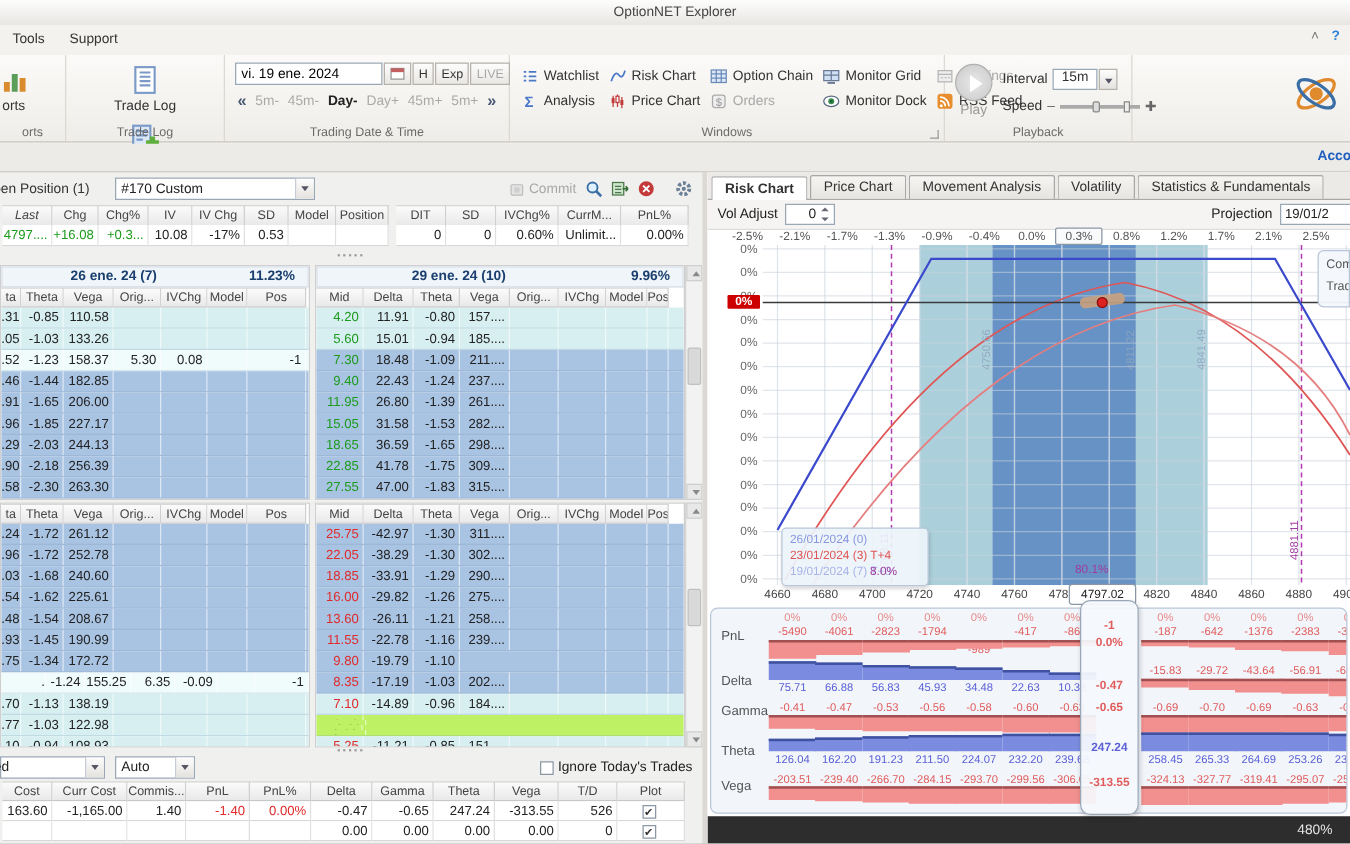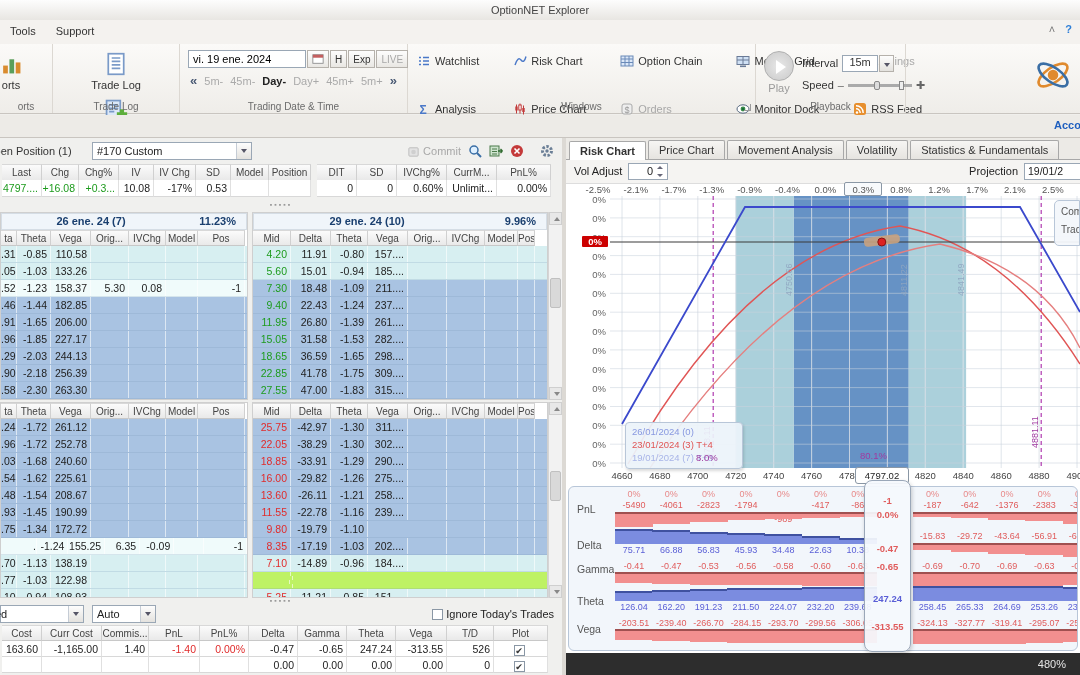--- a/index.html
+++ b/index.html
@@ -20,21 +20,21 @@
   .bigbtn .ico{height:30px;display:flex;align-items:center;}
   .smallbtn{display:flex;align-items:center;font-size:11px;color:#333;padding:1px 3px;white-space:nowrap;}
   .smallbtn .ico{margin-right:4px;display:inline-flex;}
   .disabled{color:#a8a8a8 !important;}
   .datefield{display:flex;align-items:center;height:18px;}
   .dateinput{width:118px;height:18px;background:#fff;border:1px solid #9aa7b5;font-size:11px;padding:0 4px;line-height:16px;}
   .tinybtn{height:18px;border:1px solid #b5b1ab;background:linear-gradient(#fdfdfd,#e9e7e3);font-size:10px;padding:0 4px;margin-left:1px;display:inline-flex;align-items:center;color:#333;}
   .navrow{font-size:11px;color:#aaa;margin-top:5px;display:flex;align-items:center;justify-content:center;gap:7px;}
   .navrow .on{color:#222;font-weight:bold;}
   .navrow .arr{color:#4a5a74;font-weight:bold;font-size:13px;}
-  .wingrid{display:grid;grid-template-rows:20px 20px;grid-auto-flow:column;column-gap:2px;padding:4px 4px 0 6px;gap:28px;}
+  .wingrid{display:grid;grid-template-rows:20px 20px;grid-auto-flow:column;column-gap:2px;padding:4px 4px 0 6px;}
   .playcol{display:flex;align-items:flex-start;padding:4px 4px 0 8px;gap:8px;}
   .playbtn{width:46px;text-align:center;font-size:11px;color:#9a9a9a;}
   .playcirc{width:30px;height:30px;border-radius:50%;background:radial-gradient(#e8e8e8,#c9c9c9);border:1px solid #b0b0b0;margin:0 auto 1px;position:relative;}
   .playcirc:after{content:"";position:absolute;left:11px;top:8px;border-left:10px solid #fff;border-top:7px solid transparent;border-bottom:7px solid transparent;}
   .pbrow{font-size:11px;color:#333;display:flex;align-items:center;margin-top:2px;height:20px;}
   .intervalbox{width:36px;height:17px;border:1px solid #9aa7b5;background:#fff;font-size:11px;text-align:center;margin:0 1px 0 4px;}
   .combo-arr{width:15px;height:17px;border:1px solid #b5b1ab;background:linear-gradient(#fdfdfd,#e4e2de);position:relative;}
   .combo-arr:after{content:"";position:absolute;left:4px;top:7px;border-top:4px solid #556;border-left:3.5px solid transparent;border-right:3.5px solid transparent;}
   .slider{width:64px;height:3px;background:#aaa;position:relative;margin:0 4px;}
   .slider .knob{position:absolute;left:26px;top:-3px;width:6px;height:9px;background:#ddd;border:1px solid #888;border-radius:2px;}
@@ -342,21 +342,21 @@
         <span class="iconbtn" style="margin-left:16px;">
             <svg viewBox="0 0 14 14" width="14" height="14">
               <circle cx="7" cy="7" r="4.5" fill="none" stroke="#6b7f96" stroke-width="3" stroke-dasharray="2.4 1.6"></circle>
               <circle cx="7" cy="7" r="1.7" fill="#6b7f96"></circle>
             </svg>
           </span>
       </span>
     </div>
     <div id="summary-strip">
         <div style="position: absolute; left: 2px; top: 26px; width: 560px; height: 36px;">
-          <div class="hdrcell" style="position: absolute; left: 0px; top: 0px; width: 40px; height: 17px;">Last</div>
+          <div class="hdrcell" style="position: absolute; left: 0px; top: 0px; width: 40px; height: 17px; font-style: italic;">Last</div>
           <div class="hdrcell" style="position: absolute; left: 40px; top: 0px; width: 37px; height: 17px;">Chg</div>
           <div class="hdrcell" style="position: absolute; left: 77px; top: 0px; width: 40px; height: 17px;">Chg%</div>
           <div class="hdrcell" style="position: absolute; left: 117px; top: 0px; width: 35px; height: 17px;">IV</div>
           <div class="hdrcell" style="position: absolute; left: 152px; top: 0px; width: 42px; height: 17px;">IV Chg</div>
           <div class="hdrcell" style="position: absolute; left: 194px; top: 0px; width: 35px; height: 17px;">SD</div>
           <div class="hdrcell" style="position: absolute; left: 229px; top: 0px; width: 38px; height: 17px;">Model</div>
           <div class="hdrcell" style="position: absolute; left: 267px; top: 0px; width: 42px; height: 17px;">Position</div>
           <div class="valcell grn" style="position: absolute; left: 0px; top: 16px; width: 40px; height: 17px;">4797....</div>
           <div class="valcell grn" style="position: absolute; left: 40px; top: 16px; width: 37px; height: 17px;">+16.08</div>
           <div class="valcell grn" style="position: absolute; left: 77px; top: 16px; width: 40px; height: 17px;">+0.3...</div>

